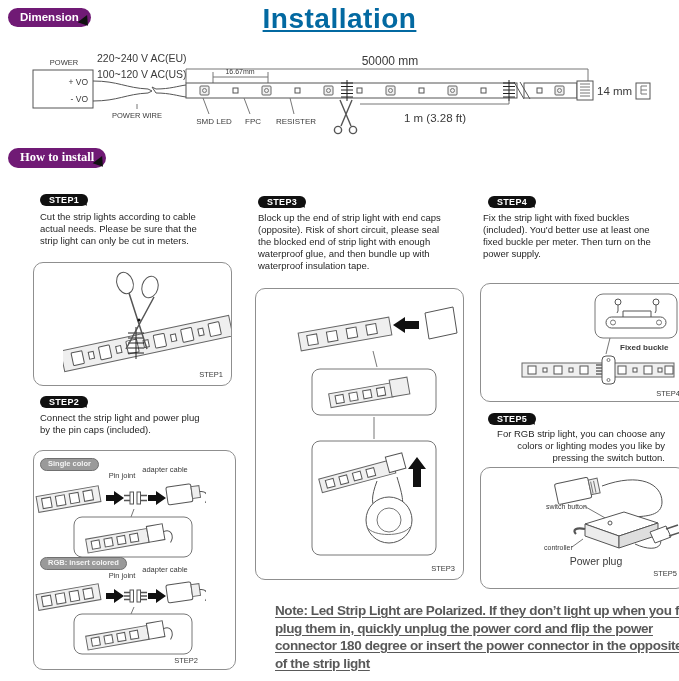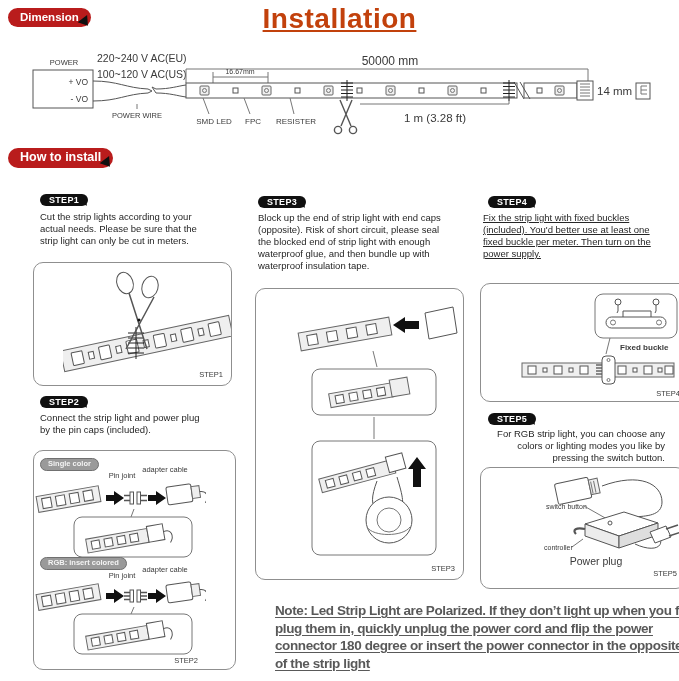--- a/index.html
+++ b/index.html
@@ -1,23 +1,23 @@
 <!DOCTYPE html>
 <html><head>
 <meta charset="utf-8">
 <style>
   html,body{margin:0;padding:0;background:#fff;}
   #page{position:relative;width:679px;height:681px;background:#ffffff;overflow:hidden;
         font-family:"Liberation Sans",sans-serif;color:#222;}
   .abs{position:absolute;}
   
   #title{left:0;right:0;top:3px;text-align:center;font-size:28px;font-weight:bold;
-         color:#c2410c;text-decoration:underline;letter-spacing:.5px;}
-  
-  .bubble{background:#b91c1c;color:#fff;font-weight:bold;border-radius:11px;
+         color:#0369a1;text-decoration:underline;letter-spacing:.5px;}
+  
+  .bubble{background:#701a75;color:#fff;font-weight:bold;border-radius:11px;
           padding:3px 12px;font-size:11.5px;line-height:1.1;}
   .bubble::after{content:"";position:absolute;right:-2px;bottom:-5px;width:0;height:0;
           border:6px solid transparent;border-top:9px solid #101010;transform:rotate(-38deg);}
   .stepbadge{background:#101010;color:#fff;font-weight:bold;border-radius:8px;
           padding:1px 9px;font-size:9px;letter-spacing:.3px;}
   .stepbadge::after{content:"";position:absolute;right:-2px;bottom:-4px;width:0;height:0;
           border:4px solid transparent;border-top:7px solid #101010;transform:rotate(-38deg);}
   
   .pill{background:#9a9a9a;border:1px solid #707070;color:#f4f4f4;font-weight:bold;
         border-radius:7px;padding:1px 7px;font-size:7.5px;line-height:1.15;text-align:center;}
@@ -137,24 +137,24 @@
       <text x="435" y="80" text-anchor="middle" class="t11 lab">1 m (3.28 ft)</text>
     </g>
 
     <text x="597" y="53" class="t11 lab">14 mm</text>
     <g>
       <rect x="636" y="41" width="14" height="16" class="fillw"></rect>
       <path class="ln2" d="M641,44 L647,44 M641,48 L647,48 M641,52 L647,52 M641,44 L641,52"></path>
     </g>
   </svg>
 
-  <div class="abs bubble" style="left:8px;top:148px;font-size:12.5px;">How to install</div>
+  <div class="abs bubble" style="left:8px;top:148px;font-size:12.5px;font-family:Liberation Serif, serif;">How to install</div>
 
   <div class="abs stepbadge" style="left:40px;top:194px;">STEP1</div>
-  <div class="abs steptext" style="left:40px;top:211px;width:160px;">Cut the strip lights according to your actual needs. Please be sure that the strip light can only be cut in meters.</div>
+  <div class="abs steptext" style="left:40px;top:211px;width:160px;">Cut the strip lights according to cable actual needs. Please be sure that the strip light can only be cut in meters.</div>
   <div class="abs figbox" style="left:33px;top:262px;width:168px;height:122px;">
     <svg width="168" height="122" viewBox="0 0 168 122">
       <g transform="rotate(-12 84 82)">
         <rect x="-2" y="70" width="172" height="21" class="fillg"></rect>
         <rect x="8" y="74" width="11" height="13" rx="1" class="fillw"></rect>
         <rect x="36" y="74" width="11" height="13" rx="1" class="fillw"></rect>
         <rect x="64" y="74" width="11" height="13" rx="1" class="fillw"></rect>
         <rect x="92" y="74" width="11" height="13" rx="1" class="fillw"></rect>
         <rect x="120" y="74" width="11" height="13" rx="1" class="fillw"></rect>
         <rect x="148" y="74" width="11" height="13" rx="1" class="fillw"></rect>
@@ -291,21 +291,21 @@
         <circle cx="104" cy="231" r="23" class="fillw"></circle>
         <circle cx="104" cy="231" r="12" class="ln2" fill="#f6f6f6"></circle>
         <path class="ln2" d="M82,238 C88,248 118,248 125,238"></path>
       </g>
       <polygon class="arrow" points="128,198 128,180 123,180 132,168 141,180 136,180 136,198"></polygon>
       <text x="170" y="282" text-anchor="end" class="t75 lab">STEP3</text>
     </svg>
   </div>
 
   <div class="abs stepbadge" style="left:488px;top:196px;">STEP4</div>
-  <div class="abs steptext" style="left:483px;top:212px;width:182px;text-decoration:underline;">Fix the strip light with fixed buckles (included). You'd better use at least one fixed buckle per meter. Then turn on the power supply.</div>
+  <div class="abs steptext" style="left:483px;top:212px;width:182px;">Fix the strip light with fixed buckles (included). You'd better use at least one fixed buckle per meter. Then turn on the power supply.</div>
   <div class="abs figbox" style="left:480px;top:283px;width:178px;height:117px;">
     <svg width="178" height="117" viewBox="0 0 178 117">
       <rect x="85" y="10" width="82" height="44" rx="8" class="ln2" fill="#fff"></rect>
       <g>
         <circle cx="108" cy="18" r="3" class="ln"></circle>
           <path class="ln" d="M108,21 L108,27 M108,27 L107,29"></path>
         <circle cx="146" cy="18" r="3" class="ln"></circle>
           <path class="ln" d="M146,21 L146,27 M146,27 L145,29"></path>
       </g>
       <g>

